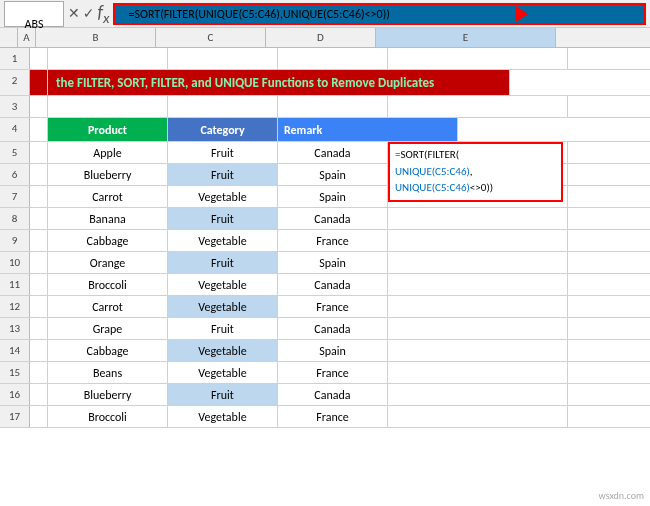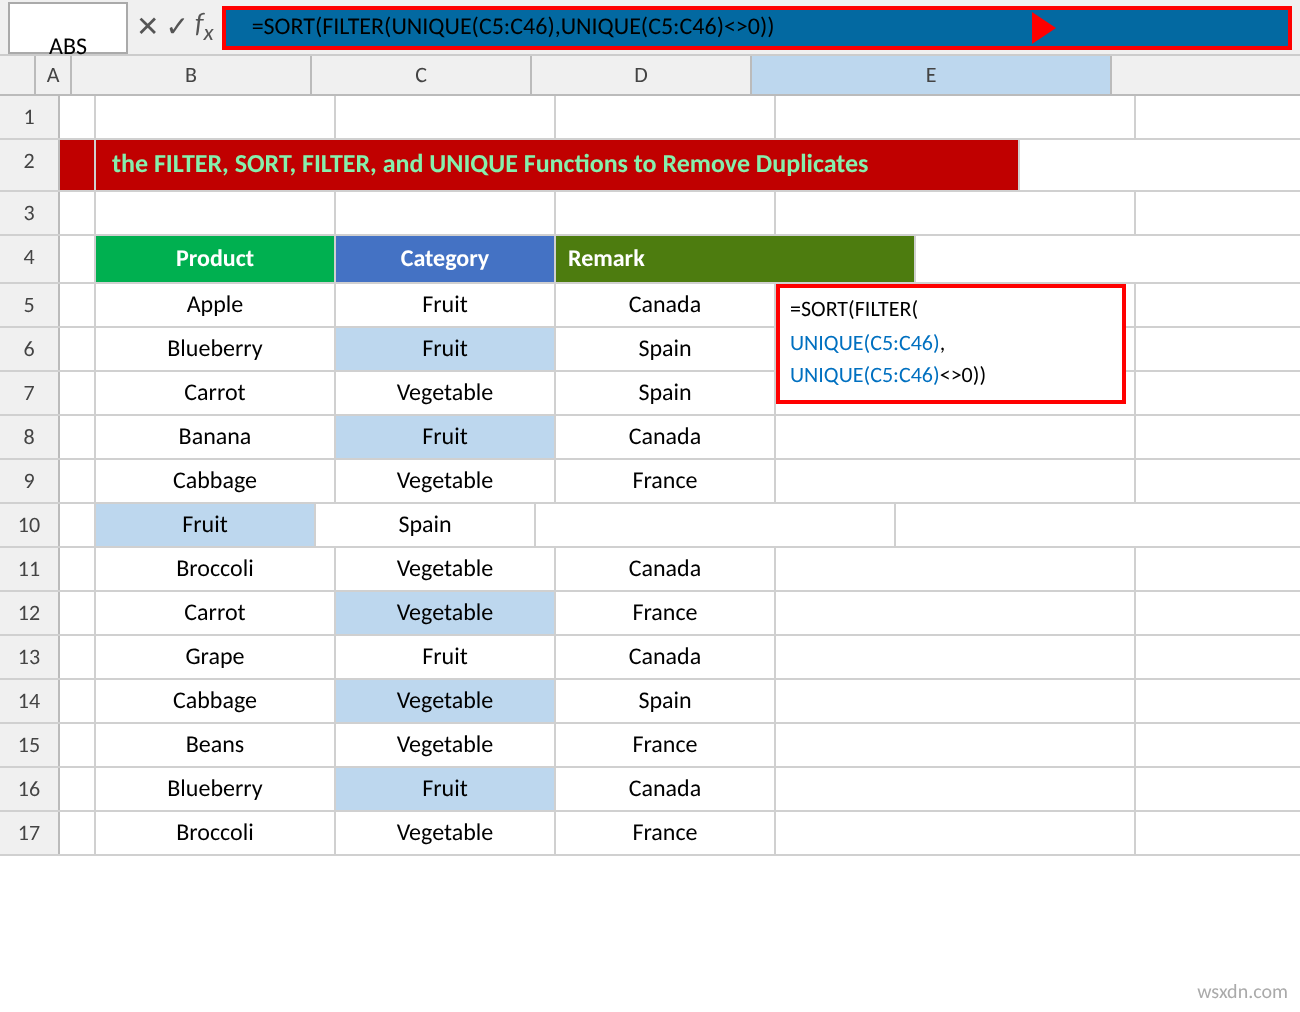--- a/index.html
+++ b/index.html
@@ -136,21 +136,21 @@
       background: #4472c4;
       color: #fff;
       font-weight: bold;
     }
     .header-cell-d {
       background: #4472c4;
       color: #fff;
       font-weight: bold;
     }
     .header-cell-e {
-      background: #4d7c0f;
+      background: #3b82f6;
       color: #fff;
       font-weight: bold;
       text-align: left;
       padding: 0 6px;
     }
     .cell-white {
       background: #fff;
     }
 
     
@@ -170,21 +170,21 @@
 </head>
 <body>
 
 <div style="position:relative; width:650px; height:506px; overflow:hidden;">
 
   <div class="top-bar">
     <div class="name-box">ABS</div>
     <div class="formula-dividers">
       <span style="color:#555;">✕</span>
       <span style="color:#555;">✓</span>
-      <span style="font-style:italic; font-size:14px;">f<sub>x</sub></span>
+      <span style="font-style:italic; font-size:18px;">f<sub>x</sub></span>
     </div>
     <div class="formula-bar-wrapper">
       <span class="formula-bar-text">=SORT(FILTER(UNIQUE(C5:C46),UNIQUE(C5:C46)&lt;&gt;0))</span>
     </div>
   </div>
 
   <div class="col-headers">
     <div class="row-num-header col-a"></div>
     <div class="col-header col-a">A</div>
     <div class="col-header col-b">B</div>
@@ -262,20 +262,21 @@
     <div class="row-num">9</div>
     <div class="cell col-a"></div>
     <div class="cell col-b cell-white">Cabbage</div>
     <div class="cell col-c" style="background:#fff;">Vegetable</div>
     <div class="cell col-d cell-white">France</div>
     <div class="cell col-e cell-white"></div>
   </div>
       <div class="grid-row">
     <div class="row-num">10</div>
     <div class="cell col-a"></div>
+    <div class="cell col-b cell-white">Orange</div>
     <div class="cell col-c" style="background:#bdd7ee;">Fruit</div>
     <div class="cell col-d cell-white">Spain</div>
     <div class="cell col-e cell-white"></div>
   </div>
       <div class="grid-row">
     <div class="row-num">11</div>
     <div class="cell col-a"></div>
     <div class="cell col-b cell-white">Broccoli</div>
     <div class="cell col-c" style="background:#fff;">Vegetable</div>
     <div class="cell col-d cell-white">Canada</div>

